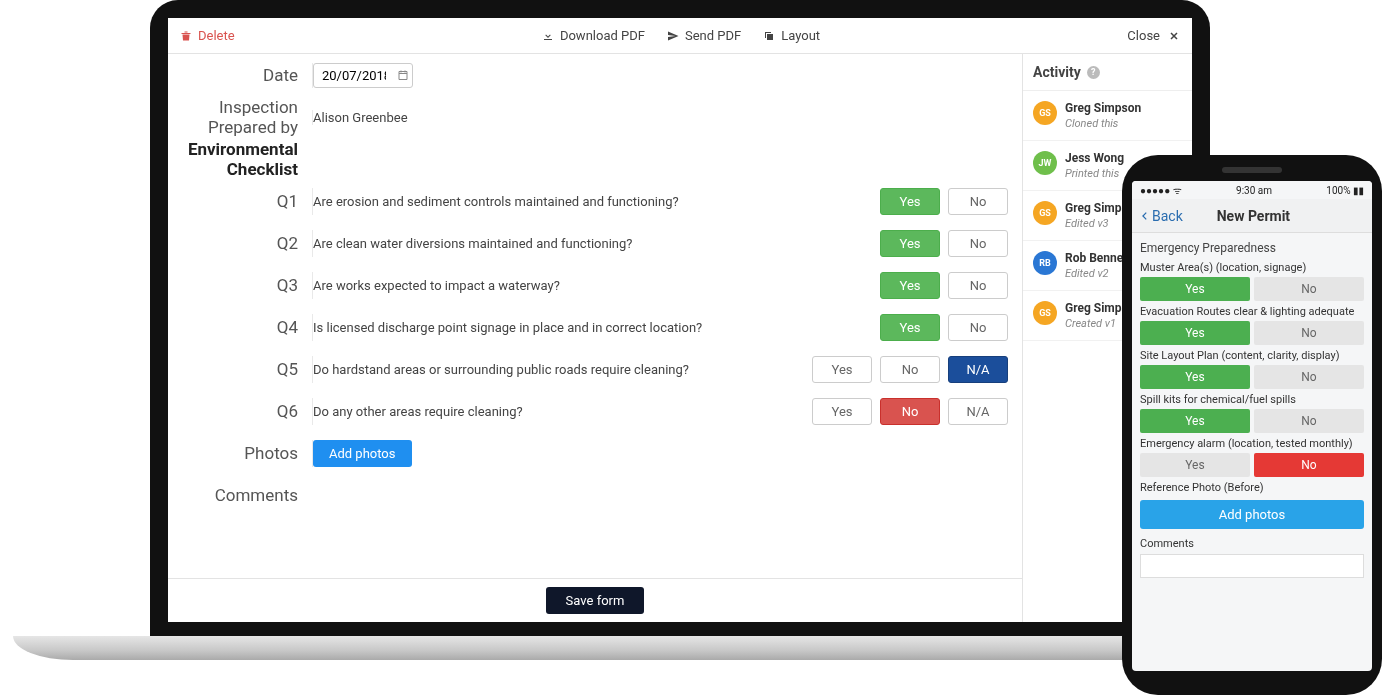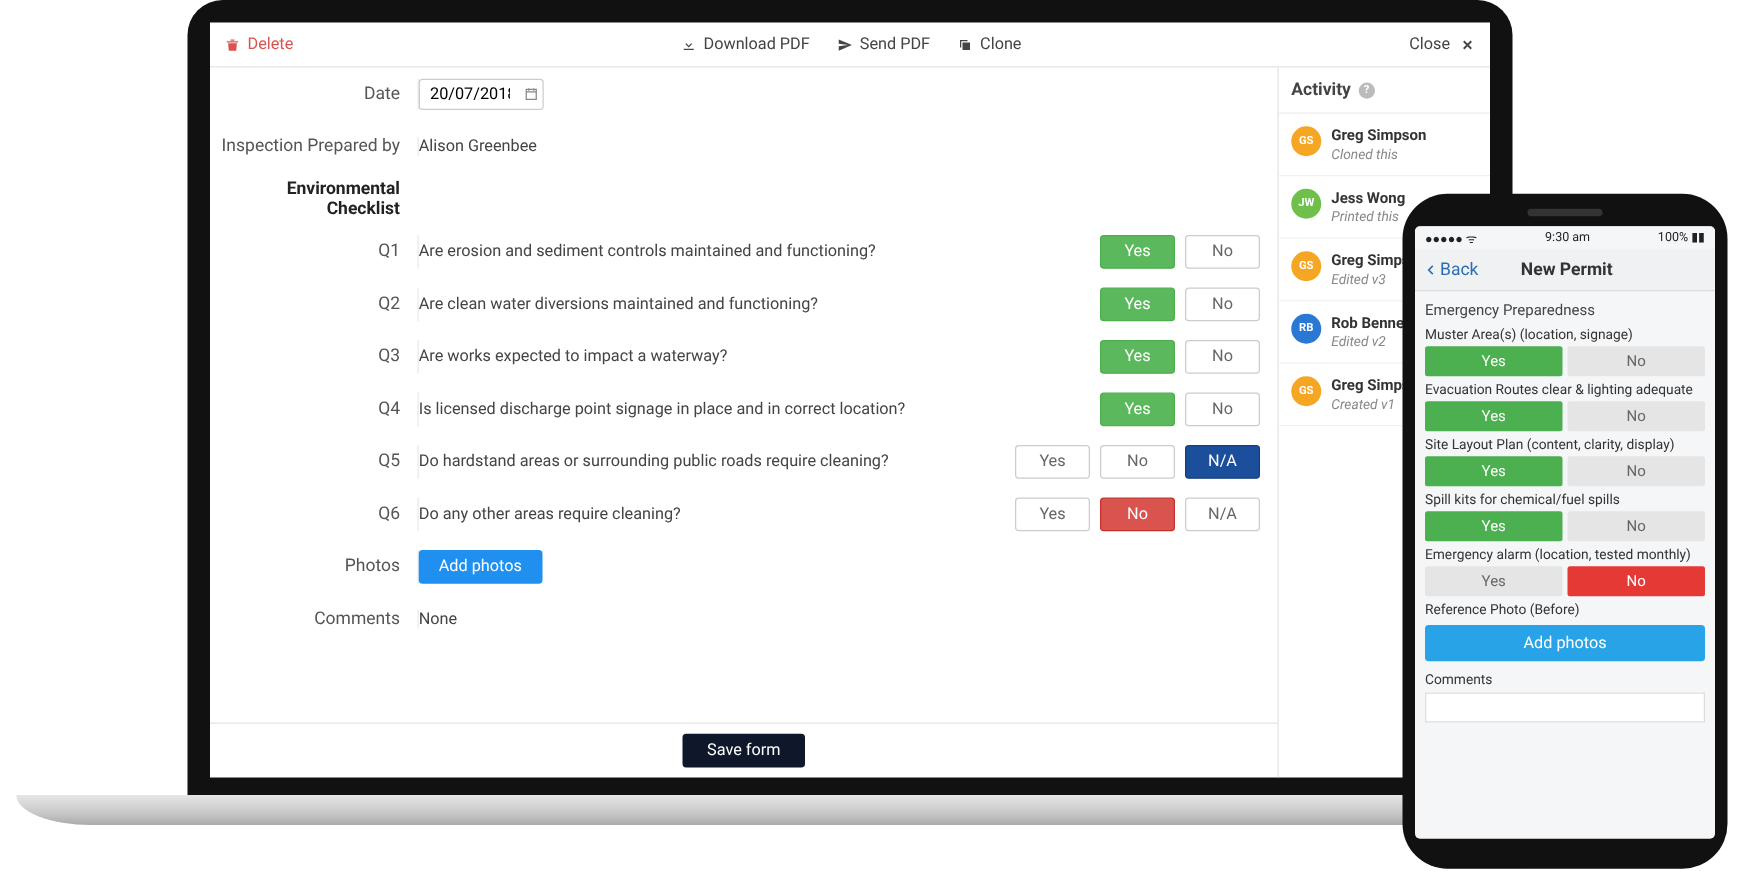--- a/index.html
+++ b/index.html
@@ -16,21 +16,21 @@
 .tb-center{flex:1;display:flex;justify-content:center;gap:22px;color:#444}
 .tb-center span{display:inline-flex;align-items:center;gap:6px;cursor:pointer}
 .tb-right{display:flex;align-items:center;gap:8px;color:#444;cursor:pointer}
 svg{display:block}
 
 
 .body{display:flex;height:calc(100% - 36px)}
 .form-area{flex:1;display:flex;flex-direction:column}
 .rows{flex:1;overflow:auto}
 .row{display:flex;align-items:center;min-height:42px}
-.row .lbl{width:166px;text-align:right;padding-right:14px;color:#555;font-size:14px}
+.row .lbl{width:144px;text-align:right;padding-right:14px;color:#555;font-size:17px}
 .row .val{flex:1;padding-right:14px;display:flex;align-items:center;gap:8px;color:#444}
 .row.hdr .lbl{font-weight:700;color:#222}
 .vr{border-left:1px solid #e9e9e9;margin-left:0}
 input.date{border:1px solid #ccc;border-radius:3px;padding:4px 26px 4px 8px;width:100px;font-size:13px}
 .date-wrap{position:relative;display:inline-block}
 .date-wrap .cal{position:absolute;right:4px;top:50%;transform:translateY(-50%);color:#888}
 
 .choice-group{margin-left:auto;display:flex;gap:8px}
 .choice{min-width:60px;text-align:center;padding:5px 12px;border:1px solid #ccc;border-radius:3px;font-size:13px;color:#666;background:#fff;cursor:pointer}
 .choice.sel-yes{background:#5cb85c;border-color:#4cae4c;color:#fff}
@@ -92,21 +92,21 @@
         <span>
           <svg width="12" height="12" viewBox="0 0 24 24" fill="#444">
               <path d="M2 21l21-9L2 3v7l15 2-15 2z"></path>
             </svg>
           <span>Send PDF</span>
         </span>
         <span>
           <svg width="12" height="12" viewBox="0 0 24 24" fill="#444">
               <path d="M8 8h12v12H8zM4 4h12v2H6v10H4z"></path>
             </svg>
-          <span>Clone</span>
+          <span>Layout</span>
         </span>
       </div>
       <div class="tb-right">
         <span>Close</span>
         <svg width="12" height="12" viewBox="0 0 24 24" fill="#444">
             <path d="M18 6L6 18M6 6l12 12" stroke="#444" stroke-width="3"></path>
           </svg>
       </div>
     </div>
 
@@ -206,21 +206,20 @@
 
           <div class="row">
             <div class="lbl">Photos</div>
             <div class="val vr">
                 <button class="btn-blue">Add photos</button>
               </div>
           </div>
 
           <div class="row">
             <div class="lbl">Comments</div>
-            <div class="val vr">None</div>
           </div>
 
         </div>
         <div class="save-bar">
           <button class="btn-green">Save form</button>
         </div>
       </div>
 
       <div class="activity">
         <h4>

